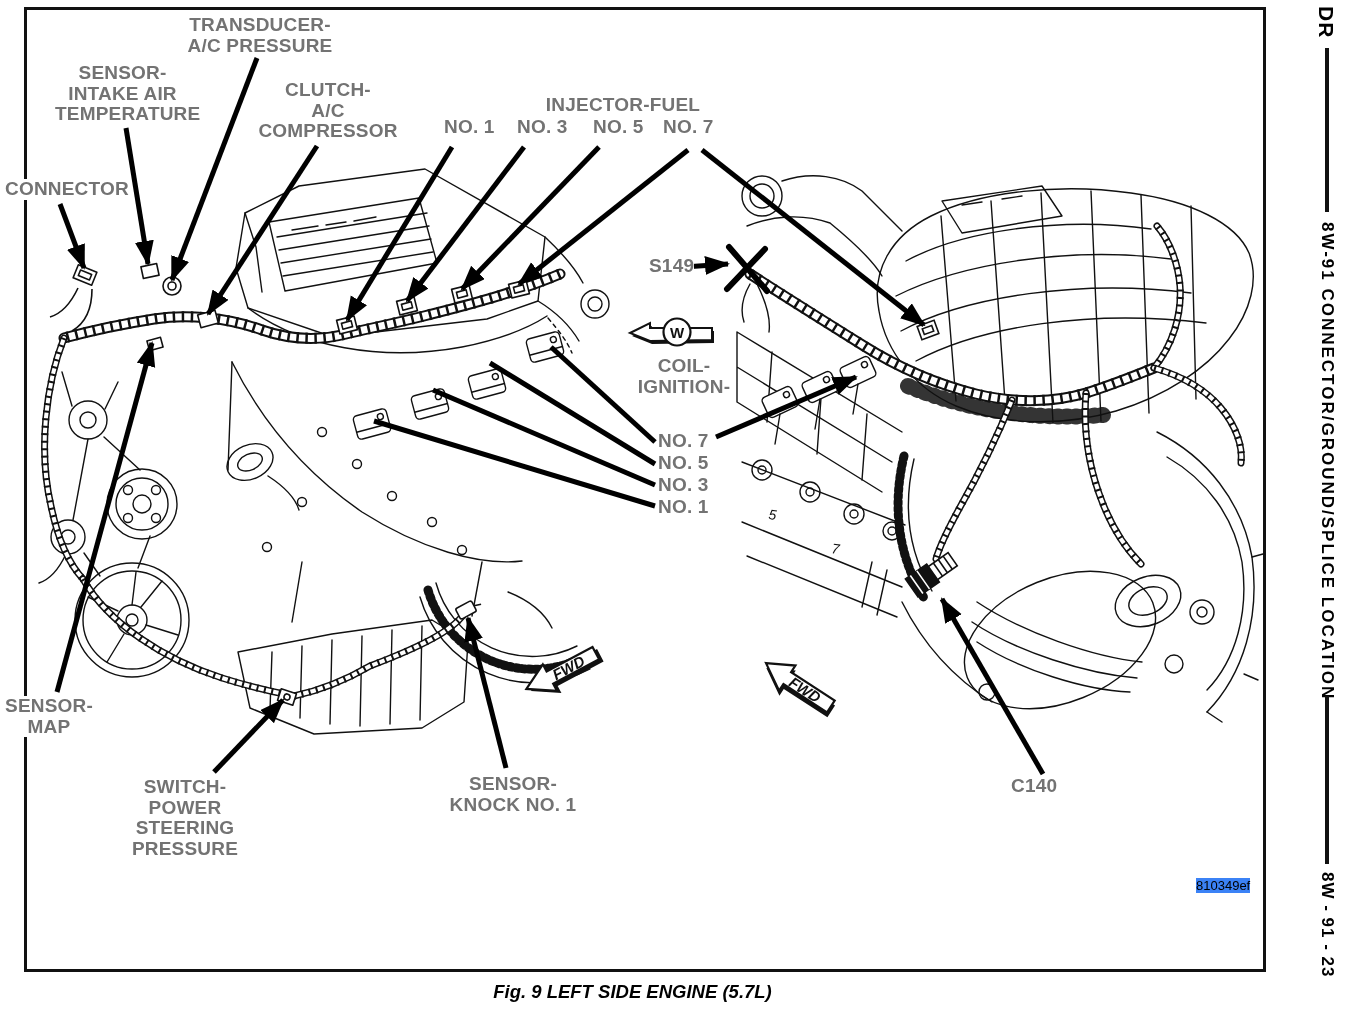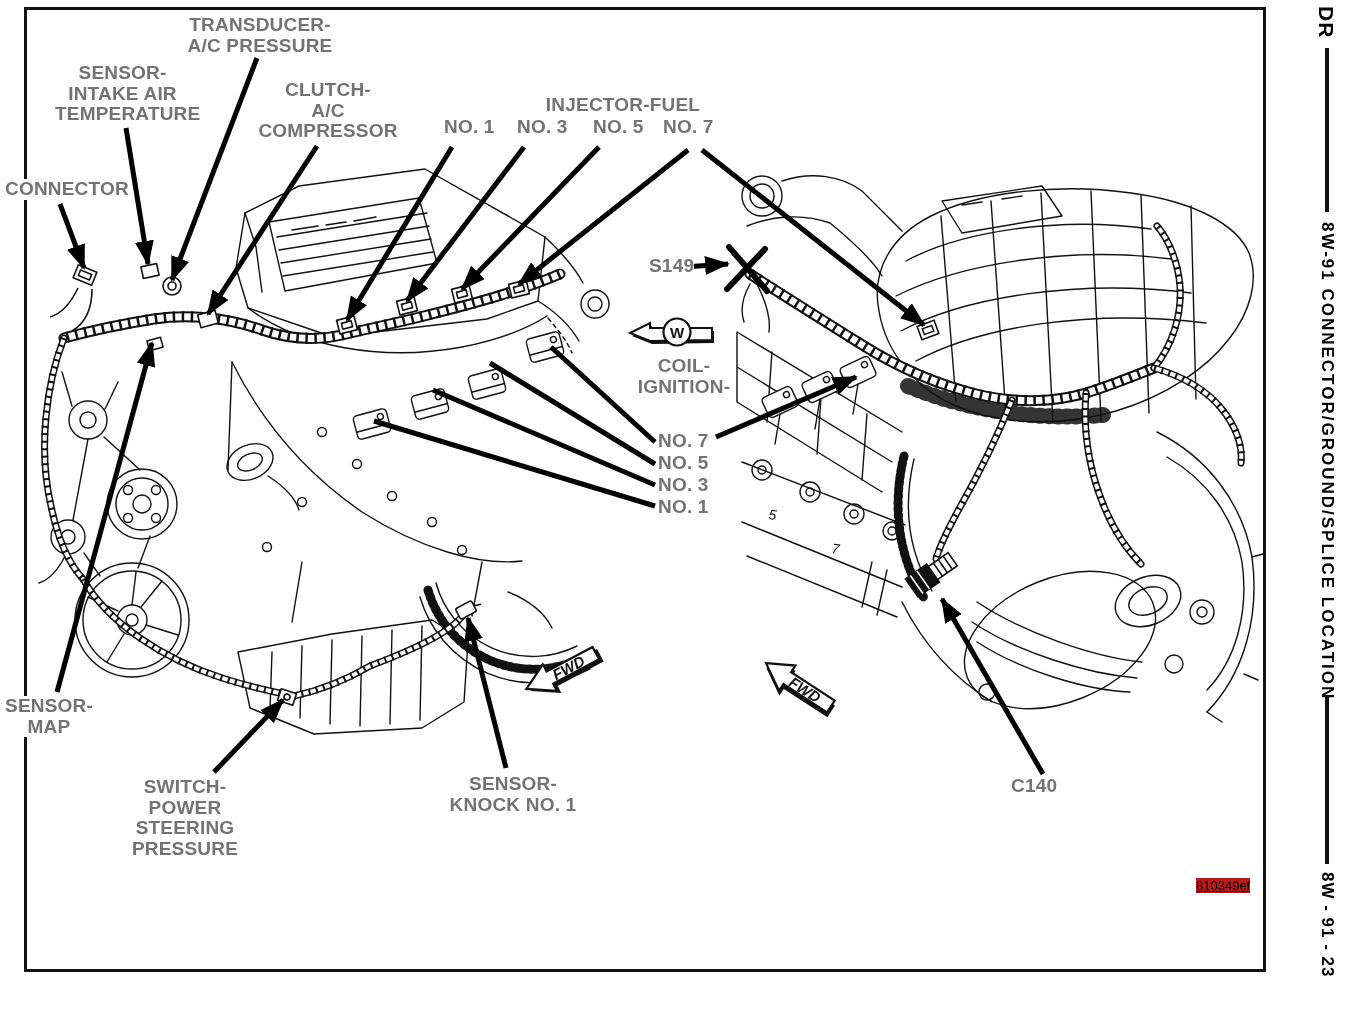--- a/index.html
+++ b/index.html
@@ -11,21 +11,21 @@
     position:absolute; box-sizing:border-box;
     left:24px; top:7px; width:1242px; height:965px;
     border:3px solid #111;
   }
   .art { position:absolute; left:0; top:0; }
   .label {
     position:absolute; font-weight:700; font-size:19px; line-height:20.5px;
     white-space:pre-line; background:#fff; color:#737373; letter-spacing:0.2px;
   }
   .center { text-align:center; }
-  .imgref { position:absolute; font-size:13px; font-weight:400; background:#b91c1c;text-decoration:underline; }
+  .imgref { position:absolute; font-size:13px; font-weight:400; background:#3b82f6; }
   .caption {
     position:absolute; left:25px; top:981px; width:1215px; text-align:center;
     font-weight:700; font-style:italic; font-size:18.5px;
   }
   .vtext {
     position:absolute; writing-mode:vertical-rl; font-weight:700; color:#000;
     background:#fff;
   }
   .vrule { position:absolute; width:4px; background:#111; }
   
@@ -361,20 +361,21 @@
   <div class="label center" style="left:130px; top:777px; width:110px;">SWITCH-
 POWER
 STEERING
 PRESSURE</div>
   <div class="label center" style="left:446px; top:774px; width:134px;">SENSOR-
 KNOCK NO. 1</div>
   <div class="label" style="left:1011px; top:776px;">C140</div>
 
   <div class="imgref" style="left:1196px; top:878px;">810349ef</div>
 
+  <div class="caption">Fig. 9 LEFT SIDE ENGINE (5.7L)</div>
 
   <div>
     <div class="vtext" style="left:1314px; top:6px; font-size:21px; letter-spacing:1px;">DR</div>
     <div class="vrule" style="left:1325px; top:48px; height:164px;"></div>
     <div class="vtext" style="left:1317px; top:222px; font-size:17px; letter-spacing:2px;">8W-91 CONNECTOR/GROUND/SPLICE LOCATION</div>
     <div class="vrule" style="left:1325px; top:696px; height:168px;"></div>
     <div class="vtext" style="left:1317px; top:872px; font-size:17px; letter-spacing:1px;">8W - 91 - 23</div>
   </div>
 
 </div>

